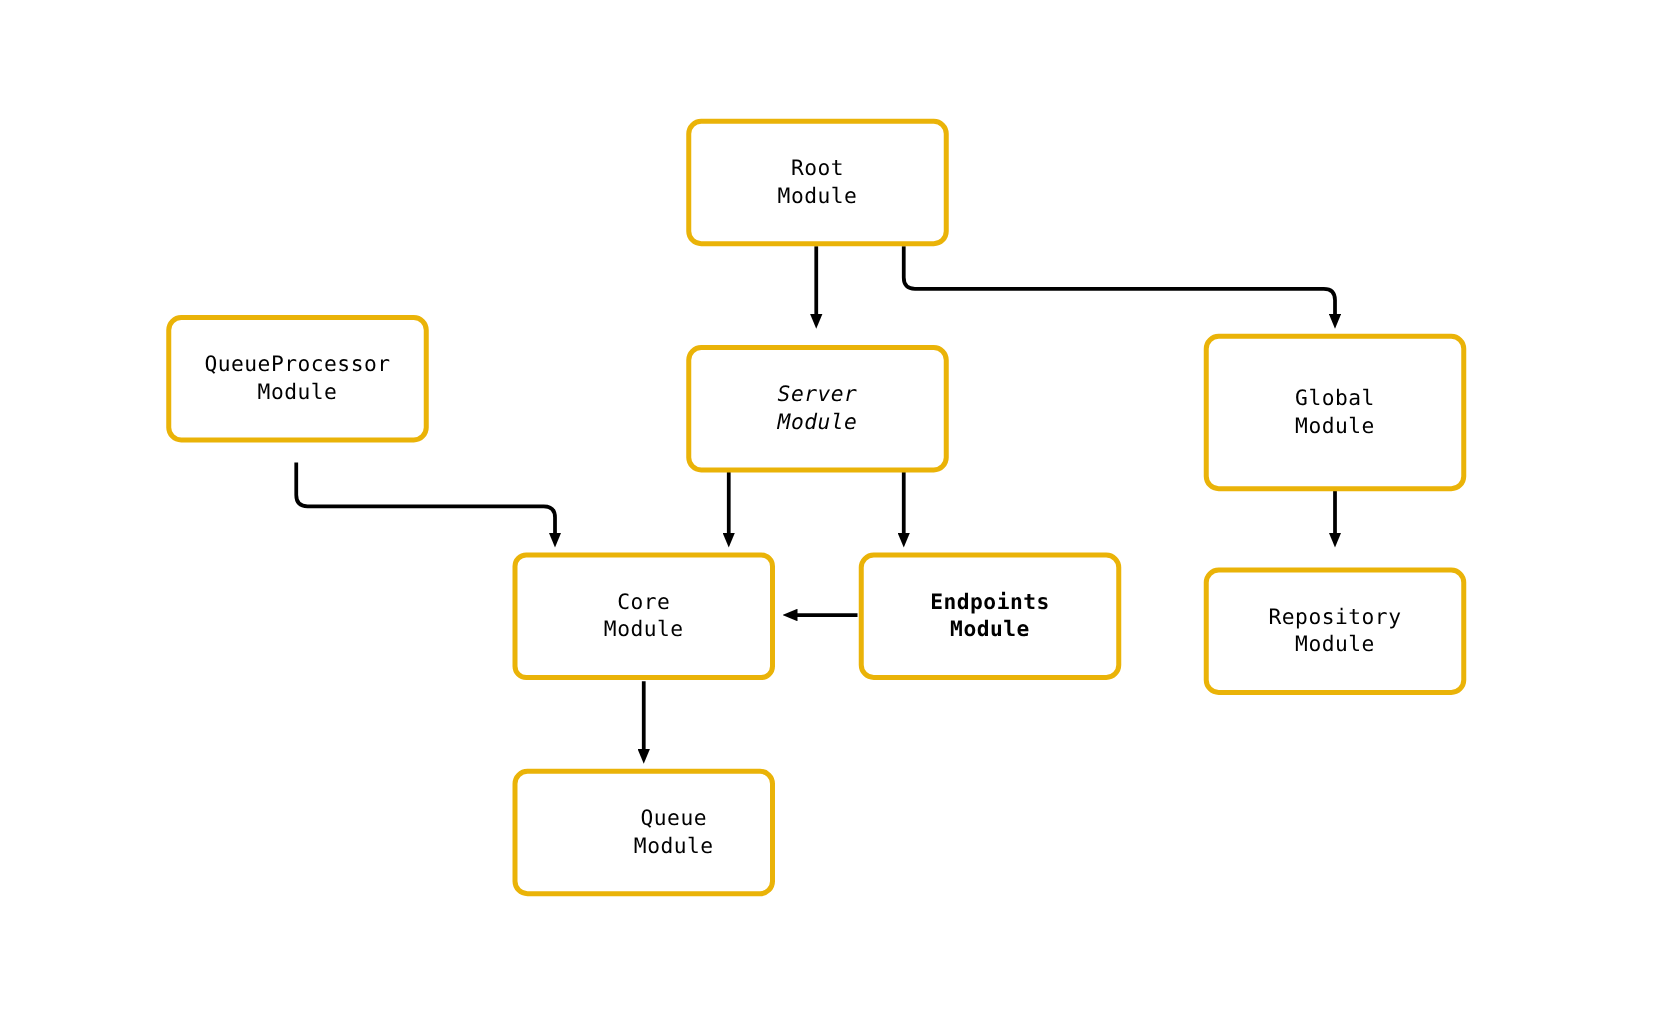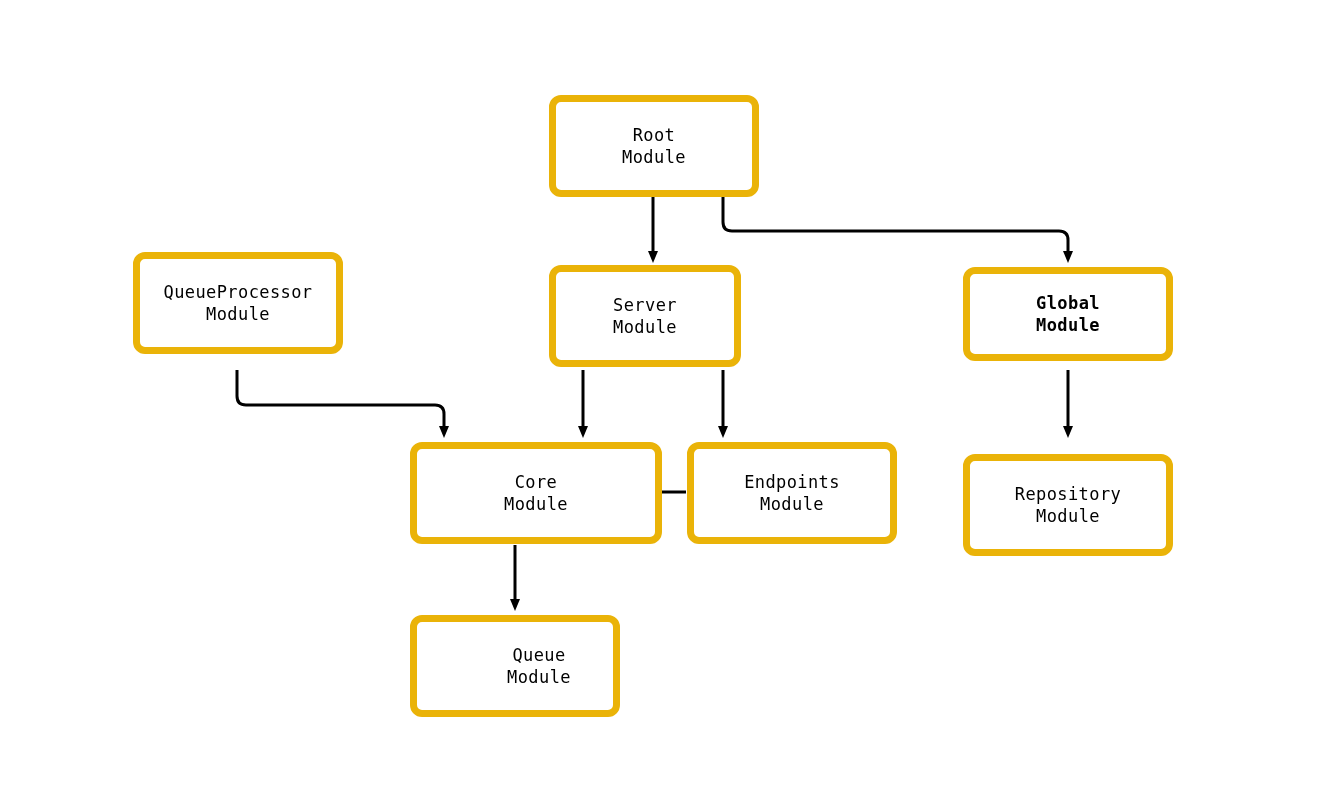--- a/index.html
+++ b/index.html
@@ -27,21 +27,21 @@
     position: absolute;
     left: 0;
     top: 0;
     width: 1337px;
     height: 809px;
   }
   .node {
     position: absolute;
     box-sizing: border-box;
     background: #ffffff;
-    border: 7px solid #eab308;
+    border: 4px solid #eab308;
     border-radius: 12px;
     display: flex;
     flex-direction: column;
     align-items: center;
     justify-content: center;
     text-align: center;
   }
   .node-line {
     font-family: "DejaVu Sans Mono", "Liberation Mono", monospace;
     font-size: 17px;
@@ -89,36 +89,36 @@
     <div class="node" style="left:549px; top:95px; width:210px; height:102px;">
       <div class="node-line">Root</div>
       <div class="node-line">Module</div>
     </div>
 
     <div class="node" style="left:133px; top:252px; width:210px; height:102px;">
       <div class="node-line">QueueProcessor</div>
       <div class="node-line">Module</div>
     </div>
 
-    <div class="node" style="left:549px; top:265px; width:192px; height:102px;">
+    <div class="node" style="left:549px; top:276px; width:210px; height:102px;font-style:italic;">
       <div class="node-line">Server</div>
       <div class="node-line">Module</div>
     </div>
 
-    <div class="node" style="left:963px; top:267px; width:210px; height:94px;font-weight:bold;">
+    <div class="node" style="left:963px; top:267px; width:210px; height:126px;">
       <div class="node-line">Global</div>
       <div class="node-line">Module</div>
     </div>
 
-    <div class="node" style="left:410px; top:442px; width:252px; height:102px;">
+    <div class="node" style="left:410px; top:442px; width:210px; height:102px;border-radius:11px;">
       <div class="node-line">Core</div>
       <div class="node-line">Module</div>
     </div>
 
-    <div class="node" style="left:687px; top:442px; width:210px; height:102px;">
+    <div class="node" style="left:687px; top:442px; width:210px; height:102px;font-weight:bold;">
       <div class="node-line">Endpoints</div>
       <div class="node-line">Module</div>
     </div>
 
     <div class="node" style="left:963px; top:454px; width:210px; height:102px;">
       <div class="node-line">Repository</div>
       <div class="node-line">Module</div>
     </div>
 
     <div class="node" style="left:410px; top:615px; width:210px; height:102px;padding-left:48px;">

